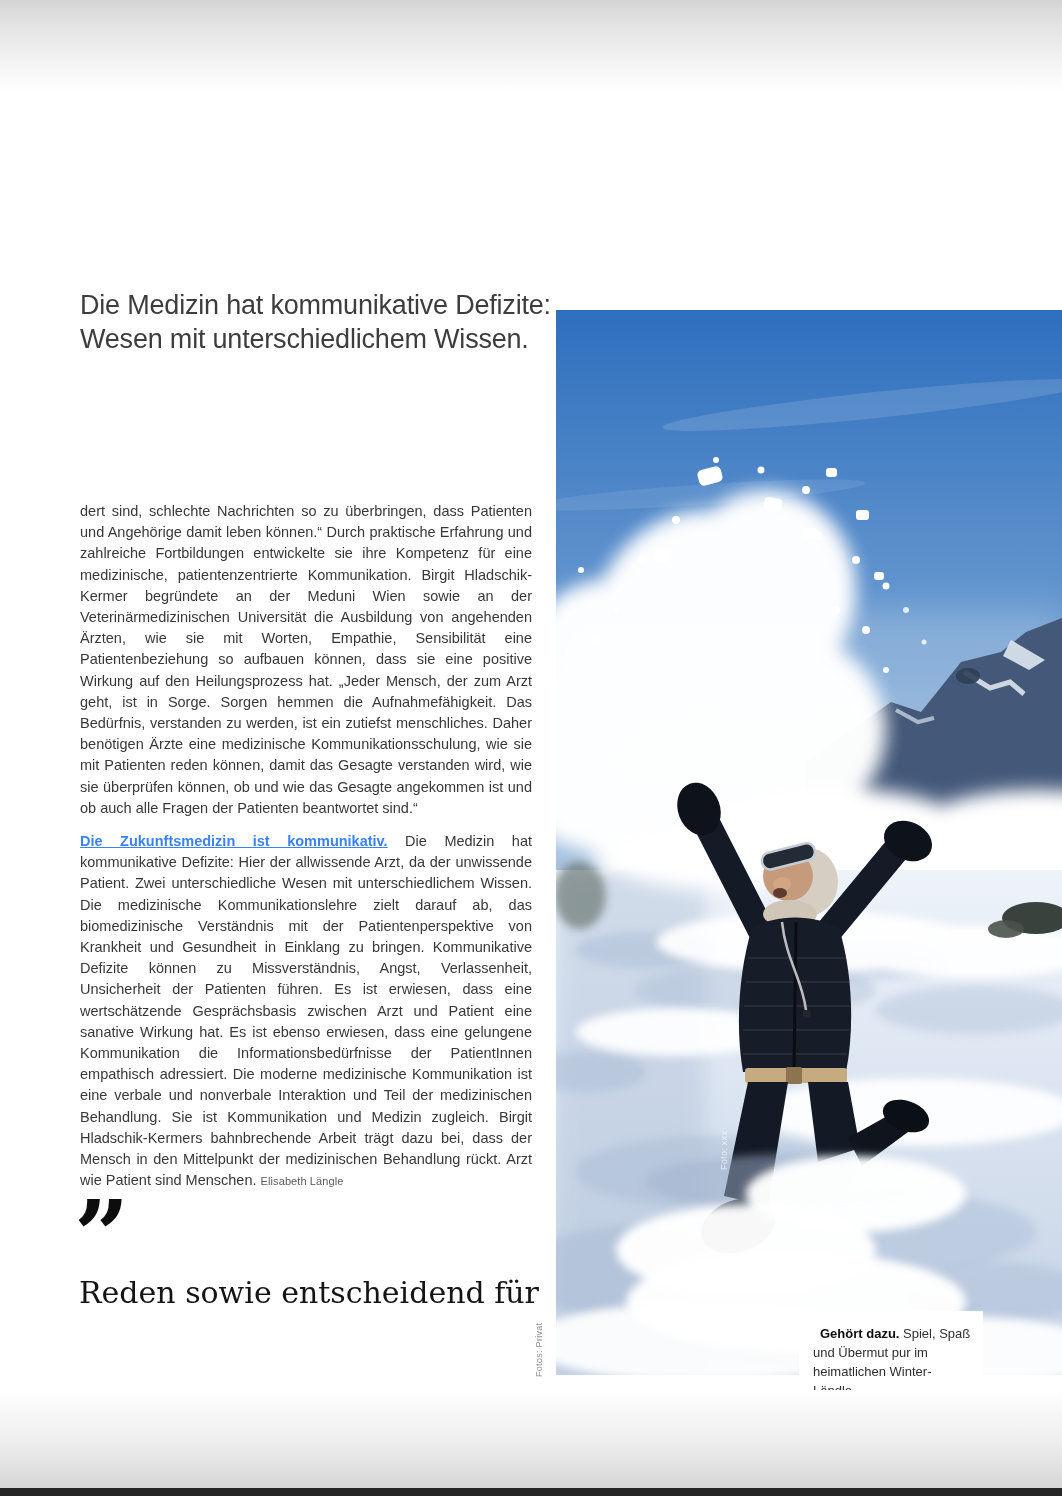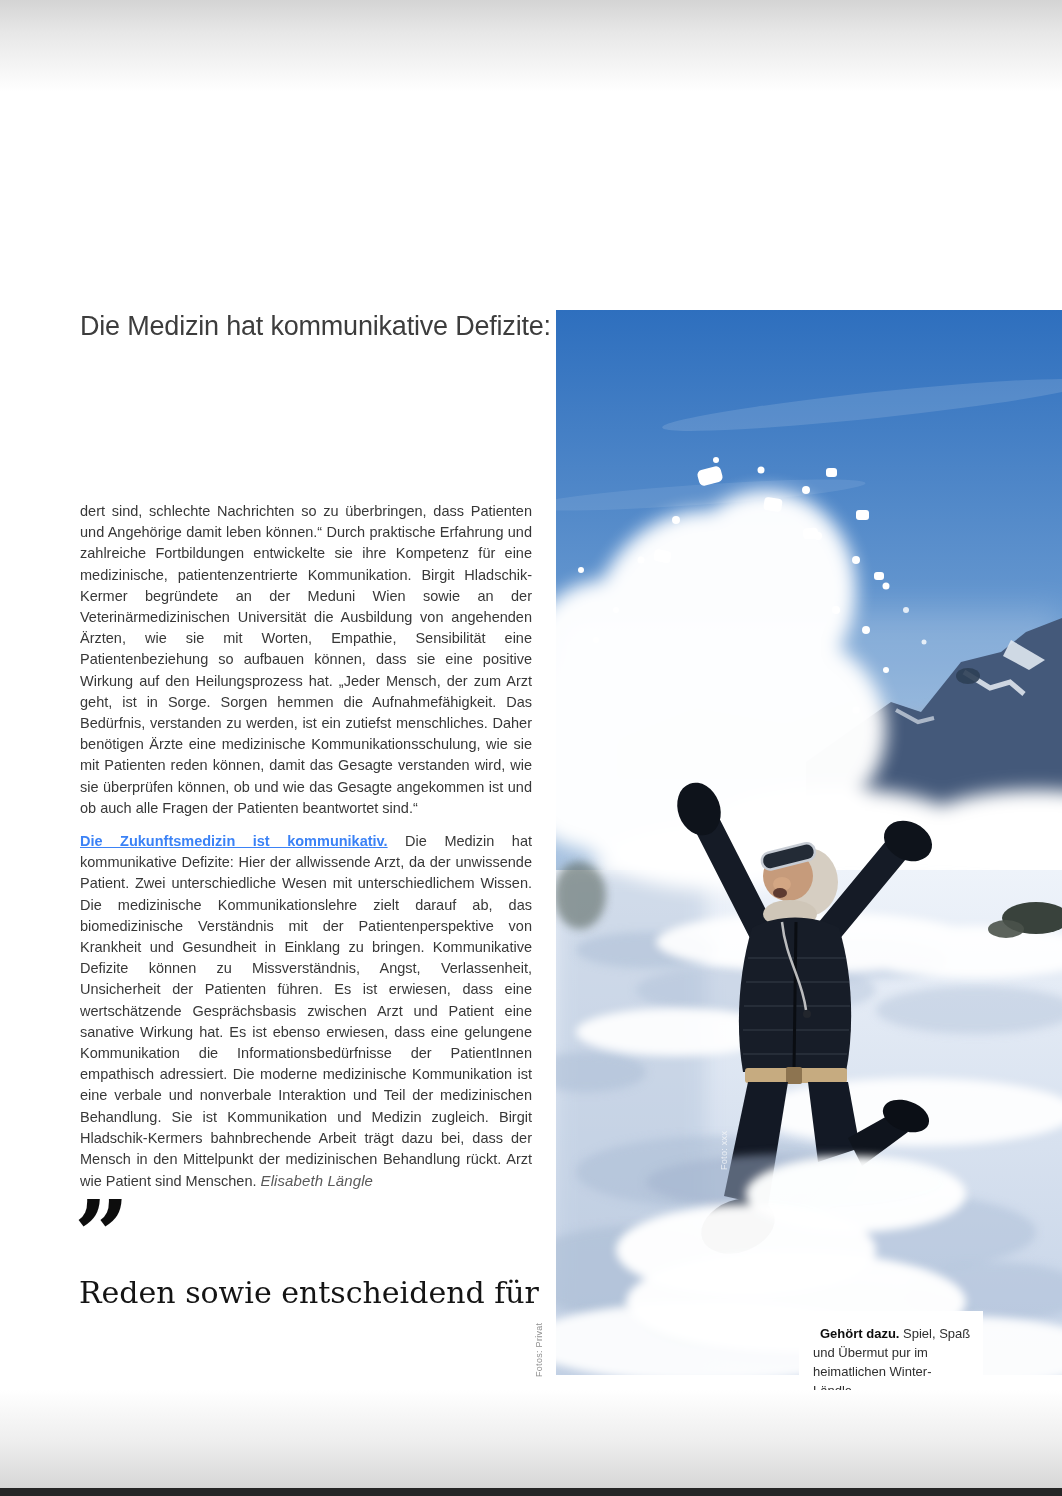--- a/index.html
+++ b/index.html
@@ -12,33 +12,33 @@
     background:linear-gradient(180deg,#d4d4d4 0%,#e7e7e7 35%,#ffffff 100%);
   }
   .edge-bottom{
     position:absolute;left:0;top:1390px;width:1062px;height:98px;
     background:linear-gradient(180deg,#ffffff 0%,#ededed 55%,#d7d7d7 100%);
   }
   .edge-bar{
     position:absolute;left:0;top:1488px;width:1062px;height:8px;background:#262626;
   }
   .standfirst{
-    position:absolute;left:80px;top:309px;width:480px;
+    position:absolute;left:80px;top:288px;width:480px;
     font-size:27px;line-height:34px;letter-spacing:-0.2px;color:#3d3d3d;
   }
   .standfirst span{display:block;}
   .bodycol{
     position:absolute;left:80px;top:477px;width:452px;
     font-size:14.5px;line-height:21.2px;color:#383838;
     text-align:justify;hyphens:auto;margin-top:24px;-webkit-hyphens:auto;
   }
   .bodycol p{margin:0;}
   .bodycol p.second{margin-top:12px;}
   .lead-in{font-weight:bold;color:#3b82f6;text-decoration:underline;}
-  .byline{font-size:15px;color:#5a5a5a;letter-spacing:.1px;font-style:italic;}
+  .byline{font-size:11px;color:#5a5a5a;letter-spacing:.1px;}
   .quote-mark{
     position:absolute;left:74px;top:1188px;
     font-family:"DejaVu Serif",serif;font-weight:bold;
     font-size:96px;line-height:1;color:#0d0d0d;
   }
   .pull-quote{
     position:absolute;left:79px;top:1274px;width:470px;
     font-family:"DejaVu Serif",serif;font-size:30px;line-height:37px;color:#141414;
   }
   .pull-quote span{display:block;}
@@ -66,20 +66,21 @@
 </style>
 </head>
 <body>
 
 <div id="page">
 
   <div class="edge-top"></div>
 
   <div class="standfirst">
     <span>Die Medizin hat kommunikative Defizite:</span>
+    <span>Wesen mit unterschiedlichem Wissen.</span>
   </div>
 
   <div class="bodycol">
     <p><span>dert sind, schlechte Nachrichten so zu überbringen, dass Patienten und Angehörige damit leben können.“ Durch praktische Erfahrung und zahlreiche Fortbildungen entwickelte sie ihre Kompetenz für eine medizinische, patientenzentrierte Kommunikation. Birgit Hladschik-Kermer begründete an der Meduni Wien sowie an der Veterinärmedizinischen Universität die Ausbildung von angehenden Ärzten, wie sie mit Worten, Empathie, Sensibilität eine Patientenbeziehung so aufbauen können, dass sie eine positive Wirkung auf den Heilungsprozess hat. „Jeder Mensch, der zum Arzt geht, ist in Sorge. Sorgen hemmen die Aufnahmefähigkeit. Das Bedürfnis, verstanden zu werden, ist ein zutiefst menschliches. Daher benötigen Ärzte eine medizinische Kommunikationsschulung, wie sie mit Patienten reden können, damit das Gesagte verstanden wird, wie sie überprüfen können, ob und wie das Gesagte angekommen ist und ob auch alle Fragen der Patienten beantwortet sind.“</span></p>
     <p class="second"><span class="lead-in">Die Zukunftsmedizin ist kommunikativ.</span><span> Die Medizin hat kommunikative Defizite: Hier der allwissende Arzt, da der unwissende Patient. Zwei unterschiedliche Wesen mit unterschiedlichem Wissen. Die medizinische Kommunikationslehre zielt darauf ab, das biomedizinische Verständnis mit der Patientenperspektive von Krankheit und Gesundheit in Einklang zu bringen. Kommunikative Defizite können zu Missverständnis, Angst, Verlassenheit, Unsicherheit der Patienten führen. Es ist erwiesen, dass eine wertschätzende Gesprächsbasis zwischen Arzt und Patient eine sanative Wirkung hat. Es ist ebenso erwiesen, dass eine gelungene Kommunikation die Informationsbedürfnisse der PatientInnen empathisch adressiert. Die moderne medizinische Kommunikation ist eine verbale und nonverbale Interaktion und Teil der medizinischen Behandlung. Sie ist Kommunikation und Medizin zugleich. Birgit Hladschik-Kermers bahnbrechende Arbeit trägt dazu bei, dass der Mensch in den Mittelpunkt der medizinischen Behandlung rückt. Arzt wie Patient sind Menschen. </span><span class="byline">Elisabeth Längle</span></p>
   </div>
 
   <div class="quote-mark">”</div>
 
   <div class="pull-quote">

